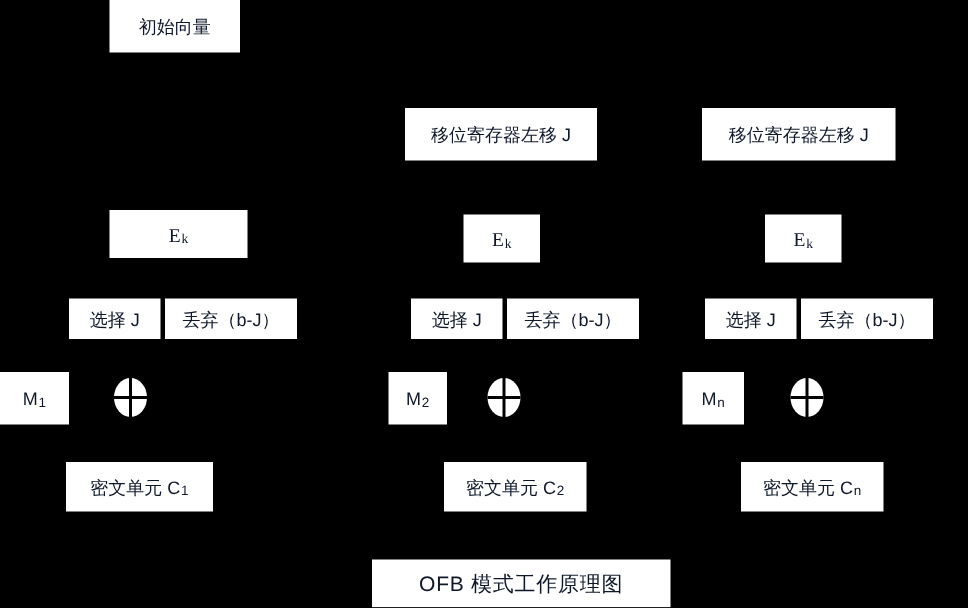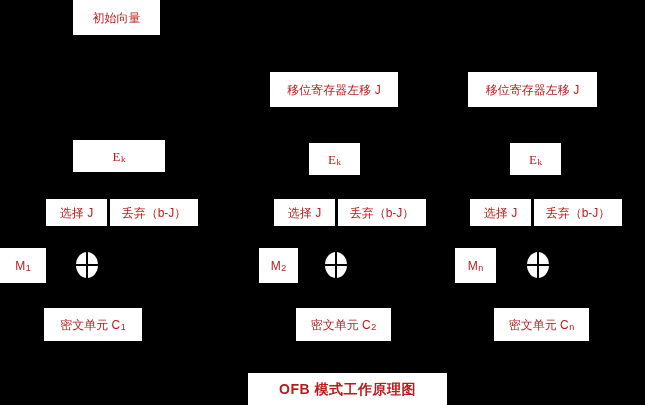--- a/index.html
+++ b/index.html
@@ -11,35 +11,35 @@
     position: relative;
     width: 645px;
     height: 405px;
     background: #000000;
     overflow: hidden;
     font-family: "Liberation Sans", "DejaVu Sans", sans-serif;
   }
   .box {
     position: absolute;
     background: #ffffff;
-    color: #b91c1c;
+    color: #0f172a;
     display: flex;
     align-items: center;
     justify-content: center;
     font-size: 12px;
     line-height: 1;
     white-space: nowrap;
     box-sizing: border-box;
   }
   .box-serif {
     font-family: "Liberation Serif", "DejaVu Serif", serif;
     font-size: 13px;
   }
   .box-title {
-    font-weight: bold;
+    font-weight: normal;
     font-size: 14px;
     letter-spacing: 0.5px;
   }
   .sub {
     font-size: 9px;
     vertical-align: sub;
     line-height: 1;
     position: relative;
     top: 3px;
     padding-left: 0.5px;

